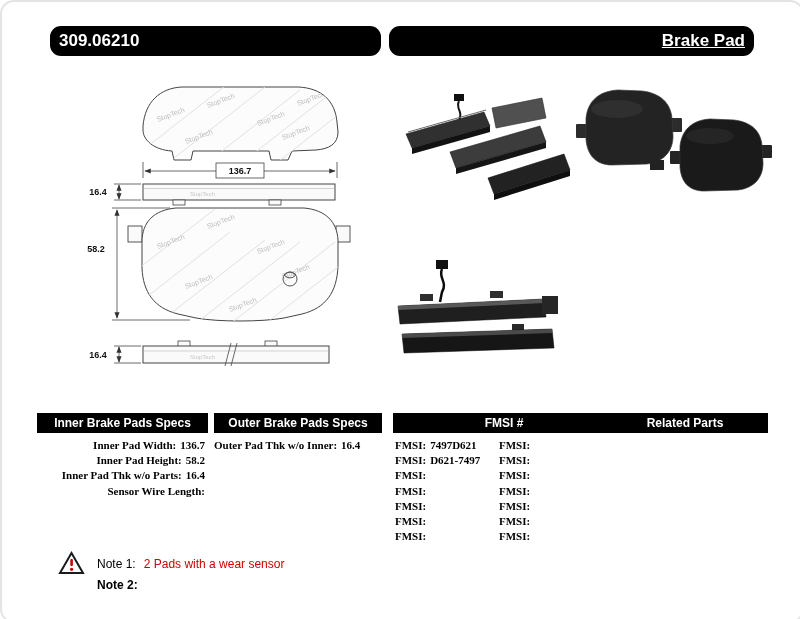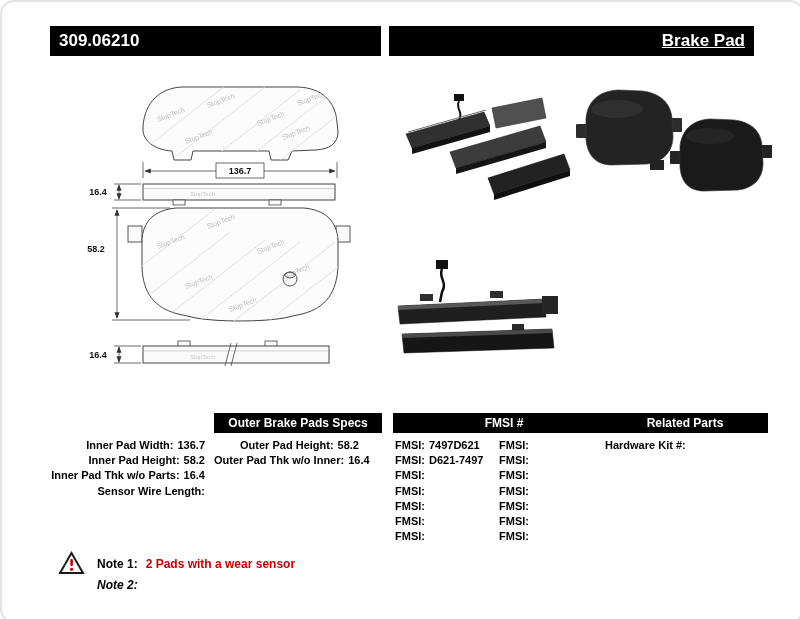--- a/index.html
+++ b/index.html
@@ -1,39 +1,39 @@
 <!DOCTYPE html>
 <html><head>
 <meta charset="utf-8">
 <style>
   html,body{margin:0;padding:0;background:#fff;}
   .page{position:relative;width:800px;height:619px;background:#fff;border:2px solid #e4e4e4;
         border-radius:14px;overflow:hidden;font-family:"Liberation Sans",sans-serif;color:#000;}
   .hbar{position:absolute;top:24px;height:30px;background:#000;color:#fff;font-weight:bold;
-        font-size:17px;line-height:30px;box-sizing:border-box;}
+        font-size:17px;line-height:30px;box-sizing:border-box;border-radius:11px;}
   .hbar.part{left:48px;width:331px;padding-left:9px;}
   .hbar.prod{left:387px;width:365px;text-align:right;padding-right:9px;text-decoration:underline;}
   .svg-abs{position:absolute;}
   .shead{position:absolute;top:411px;height:20px;line-height:20px;background:#000;color:#fff;
          font-size:12px;font-weight:bold;text-align:center;box-sizing:border-box;}
   #h-inner{left:35px;width:171px;}
   #h-outer{left:212px;width:168px;}
   #h-fmsi{left:391px;width:222px;}
   #h-rel{left:600px;width:166px;}
   .col{position:absolute;top:436px;font-size:11px;font-weight:bold;box-sizing:border-box;}
-  .col .row{height:15.2px;line-height:15.2px;white-space:nowrap;}
+  .col .row{height:15.2px;line-height:15.2px;white-space:nowrap;font-family:Liberation Serif, serif;}
   #c-inner{left:35px;width:171px;text-align:right;padding-right:3px;}
   #c-outer{left:212px;width:172px;text-align:right;padding-right:27px;}
   #c-fmsi{left:393px;width:200px;}
   #c-rel{left:603px;width:163px;}
   .fcl{display:inline-block;width:104px;}
   .val{margin-left:4px;}
   .val:empty{margin-left:0;}
-  .note1{position:absolute;left:95px;top:555px;font-size:12px;font-weight:bold;}
-  .note2{position:absolute;left:95px;top:576px;font-size:12px;font-weight:bold;font-style:italic;}
+  .note1{position:absolute;left:95px;top:555px;font-size:12px;font-weight:normal;}
+  .note2{position:absolute;left:95px;top:576px;font-size:12px;font-weight:bold;}
   .note-red{color:#cc0000;margin-left:8px;}
   .warn{position:absolute;left:56px;top:549px;}
 </style>
 </head>
 <body>
 
 <div class="page">
 
   <div class="hbar part">
     <span>309.06210</span>
@@ -184,49 +184,46 @@
       <rect x="98" y="217" width="13" height="7" fill="#2e2e2e"></rect>
       <polygon points="6,232 152,225 154,243 8,250" fill="#1f1f1f" stroke="#000" stroke-width="0.5"></polygon>
       <polygon points="6,232 152,225 152,229 6,236" fill="#585858"></polygon>
       <rect x="150" y="222" width="16" height="18" fill="#262626"></rect>
       <rect x="120" y="250" width="12" height="6" fill="#2a2a2a"></rect>
       <polygon points="10,260 160,255 162,274 12,279" fill="#161616" stroke="#000" stroke-width="0.5"></polygon>
       <polygon points="10,260 160,255 160,259 10,264" fill="#4a4a4a"></polygon>
     </g>
   </svg>
 
+  <div class="shead" id="h-inner">Inner Brake Pads Specs</div>
   <div class="shead" id="h-outer">Outer Brake Pads Specs</div>
   <div class="shead" id="h-fmsi">FMSI #</div>
   <div class="shead" id="h-rel">Related Parts</div>
 
   <div class="col" id="c-inner">
     <div class="row"><span>Inner Pad Width:</span><span class="val">136.7</span></div>
     <div class="row"><span>Inner Pad Height:</span><span class="val">58.2</span></div>
     <div class="row"><span>Inner Pad Thk w/o Parts:</span><span class="val">16.4</span></div>
     <div class="row"><span>Sensor Wire Length:</span><span class="val"></span></div>
   </div>
 
   <div class="col" id="c-outer">
-    <div class="row"><span>Outer Pad Height:</span><span class="val">58.2</span></div>
     <div class="row"><span>Outer Pad Thk w/o Inner:</span><span class="val">16.4</span></div>
   </div>
 
   <div class="col" id="c-fmsi">
     <div class="row"><span class="fcl"><span>FMSI:</span><span class="val">7497D621</span></span><span><span>FMSI:</span><span class="val"></span></span></div>
     <div class="row"><span class="fcl"><span>FMSI:</span><span class="val">D621-7497</span></span><span><span>FMSI:</span><span class="val"></span></span></div>
     <div class="row"><span class="fcl"><span>FMSI:</span><span class="val"></span></span><span><span>FMSI:</span><span class="val"></span></span></div>
     <div class="row"><span class="fcl"><span>FMSI:</span><span class="val"></span></span><span><span>FMSI:</span><span class="val"></span></span></div>
     <div class="row"><span class="fcl"><span>FMSI:</span><span class="val"></span></span><span><span>FMSI:</span><span class="val"></span></span></div>
     <div class="row"><span class="fcl"><span>FMSI:</span><span class="val"></span></span><span><span>FMSI:</span><span class="val"></span></span></div>
     <div class="row"><span class="fcl"><span>FMSI:</span><span class="val"></span></span><span><span>FMSI:</span><span class="val"></span></span></div>
   </div>
 
-  <div class="col" id="c-rel">
-    <div class="row"><span>Hardware Kit #:</span><span class="val"></span></div>
-  </div>
 
   <svg class="warn" width="27" height="24" viewBox="0 0 27 24">
     <path d="M13.5 2 L25 22 L2 22 Z" fill="#ffffff" stroke="#1a1a1a" stroke-width="2"></path>
     <rect x="12.3" y="8" width="2.6" height="7" rx="1" fill="#cc0000"></rect>
     <circle cx="13.6" cy="18.3" r="1.6" fill="#cc0000"></circle>
   </svg>
   <div class="note1">
     <span>Note 1:</span><span class="note-red">2 Pads with a wear sensor</span>
   </div>
   <div class="note2">

